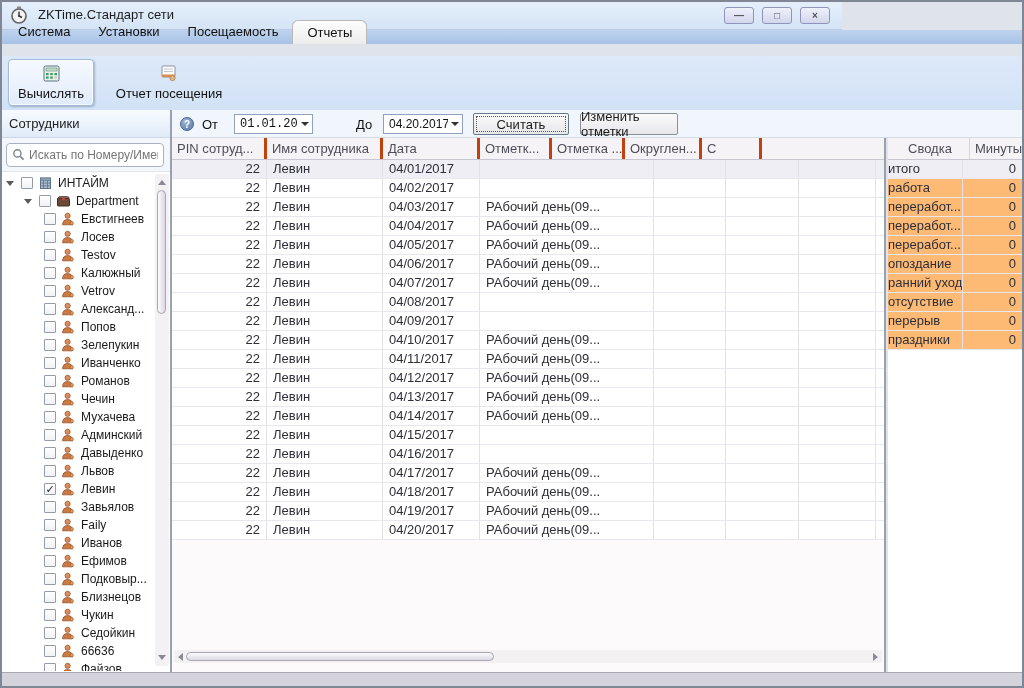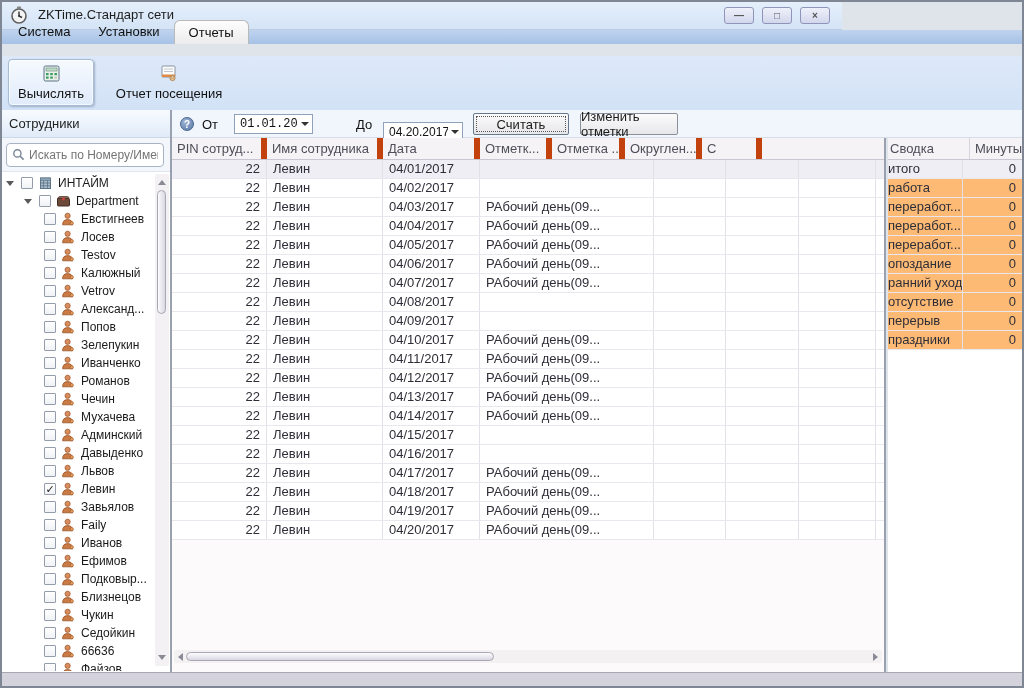--- a/index.html
+++ b/index.html
@@ -70,34 +70,34 @@
   .combo input { border:none; outline:none; width:100%; font-size:12px; font-family:inherit; padding-left:5px; color:#111; background:transparent; }
   .combo .arrow { width:14px; flex:none; display:flex; justify-content:center; }
   .combo .arrow i { width:0; height:0; border-left:4px solid transparent; border-right:4px solid transparent; border-top:4px solid #333; }
   .fbtn { position:absolute; top:3px; height:22px; background:linear-gradient(#fbfbfb,#e7e7ea); border:1px solid #8a8f98;
     border-radius:2px; font-size:13px; color:#1a1a1a; display:flex; align-items:center; justify-content:center; }
   .fbtn.default { border-color:#65788e; outline:1px dotted #555; outline-offset:-4px; }
 
   
   .grid-area { position:absolute; left:172px; top:138px; width:714px; height:534px; background:#fcfafb; border-right:2px solid #99a1b0; overflow:hidden; }
   .grid-header { display:flex; height:22px; background:#f5f3f6; border-bottom:1px solid #c9c7d1; width:714px; overflow:hidden; }
-  .gh-cell { flex:none; border-right:6px solid #c2410c; padding:0 5px; color:#4e4e58; font-size:13px; line-height:21px; white-space:nowrap; overflow:hidden; }
+  .gh-cell { flex:none; border-right:3px solid #c2410c; padding:0 5px; color:#4e4e58; font-size:13px; line-height:21px; white-space:nowrap; overflow:hidden; }
   .g-row { display:flex; height:19px; border-bottom:1px solid #e9e7ed; background:#fff; width:714px; overflow:hidden; }
   .g-row.selected { background:#efeef5; }
   .g-cell { flex:none; border-right:1px solid #e2e0e8; padding:0 6px; font-size:13px; color:#2e2e38; line-height:18px; white-space:nowrap; overflow:hidden; }
   .hscroll { position:absolute; left:2px; bottom:9px; width:708px; height:13px; background:#f4f1f3; border-radius:2px; }
   .hs-left, .hs-right { position:absolute; top:3px; width:0; height:0; border-top:4px solid transparent; border-bottom:4px solid transparent; }
   .hs-left { left:4px; border-right:5px solid #8a8a94; }
   .hs-right { right:4px; border-left:5px solid #8a8a94; }
   .hthumb { position:absolute; left:12px; top:2px; width:308px; height:9px; border:1px solid #a9a7b3; border-radius:5px; background:linear-gradient(#fcfcfd,#d9d7e2); }
 
   
   .summary { position:absolute; left:888px; top:138px; width:134px; height:534px; background:#fff; }
   .sum-header { display:flex; height:22px; background:#f5f3f6; border-bottom:1px solid #c9c7d1; }
-  .sum-h1 { width:86px; border-right:1px solid #d6d4dc; padding:0 0 0 2px; color:#4e4e58; line-height:21px; }
+  .sum-h1 { width:86px; border-right:1px solid #d6d4dc; padding:0 0 0 20px; color:#4e4e58; line-height:21px; }
   .sum-h2 { flex:1; padding:0 0 0 5px; color:#4e4e58; line-height:21px; }
   .sum-row { display:flex; height:19px; border-bottom:1px solid #e9e7ed; background:#fdba74; }
   .sum-row.selected { background:#efeef5; }
   .sum-label { width:75px; border-right:1px solid #e2e0e8; font-size:13px; color:#2e2e38; line-height:18px; white-space:nowrap; overflow:hidden; }
   .sum-value { flex:1; text-align:right; padding-right:6px; font-size:13px; color:#2e2e38; line-height:18px; }
 
   .bottomstrip { position:absolute; left:0; top:672px; width:1024px; height:16px; background:#d4d3db; border-top:1px solid #a6a7b0; }
 </style>
 </head>
 <body>
@@ -114,20 +114,21 @@
   <div class="win-controls">
     <div class="win-btn">—</div>
     <div class="win-btn">□</div>
     <div class="win-btn">×</div>
   </div>
 </div>
 
 <div class="menubar" id="menubar">
     <div class="menu-item">Система</div>
     <div class="menu-item">Установки</div>
+    <div class="menu-item">Посещаемость</div>
     <div class="menu-item active">Отчеты</div>
   </div>
 
 <div class="toolbar">
   <div class="tb-btn active">
     <svg width="17" height="17" viewBox="0 0 17 17">
       <rect x="1" y="1" width="15" height="15" rx="1.5" fill="#e9f0ea" stroke="#5b7287"></rect>
       <rect x="3" y="3" width="11" height="3" fill="#bfdcc9" stroke="#6f8a7a" stroke-width="0.6"></rect>
       <g fill="#3d9e63">
         <rect x="3" y="8" width="2.6" height="2.2"></rect>
@@ -437,21 +438,21 @@
 <div class="filterbar">
   <div class="help-icon">?</div>
   <span class="flabel" style="left:30px;">От</span>
   <div class="combo" style="left:62px; width:79px;font-family:Liberation Mono, monospace;">
     <input readonly="" value="01.01.2017" style="">
     <span class="arrow">
         <i></i>
       </span>
   </div>
   <span class="flabel" style="left:184px;">До</span>
-  <div class="combo" style="left:211px; width:80px;margin-top:8px;">
+  <div class="combo" style="left:211px; width:80px;">
     <input readonly="" value="04.20.2017" style="">
     <span class="arrow">
         <i></i>
       </span>
   </div>
   <div class="fbtn default" style="left:301px; width:96px;">Считать</div>
   <div class="fbtn" style="left:408px; width:98px;">Изменить отметки</div>
 </div>
 
 <div class="grid-area">

